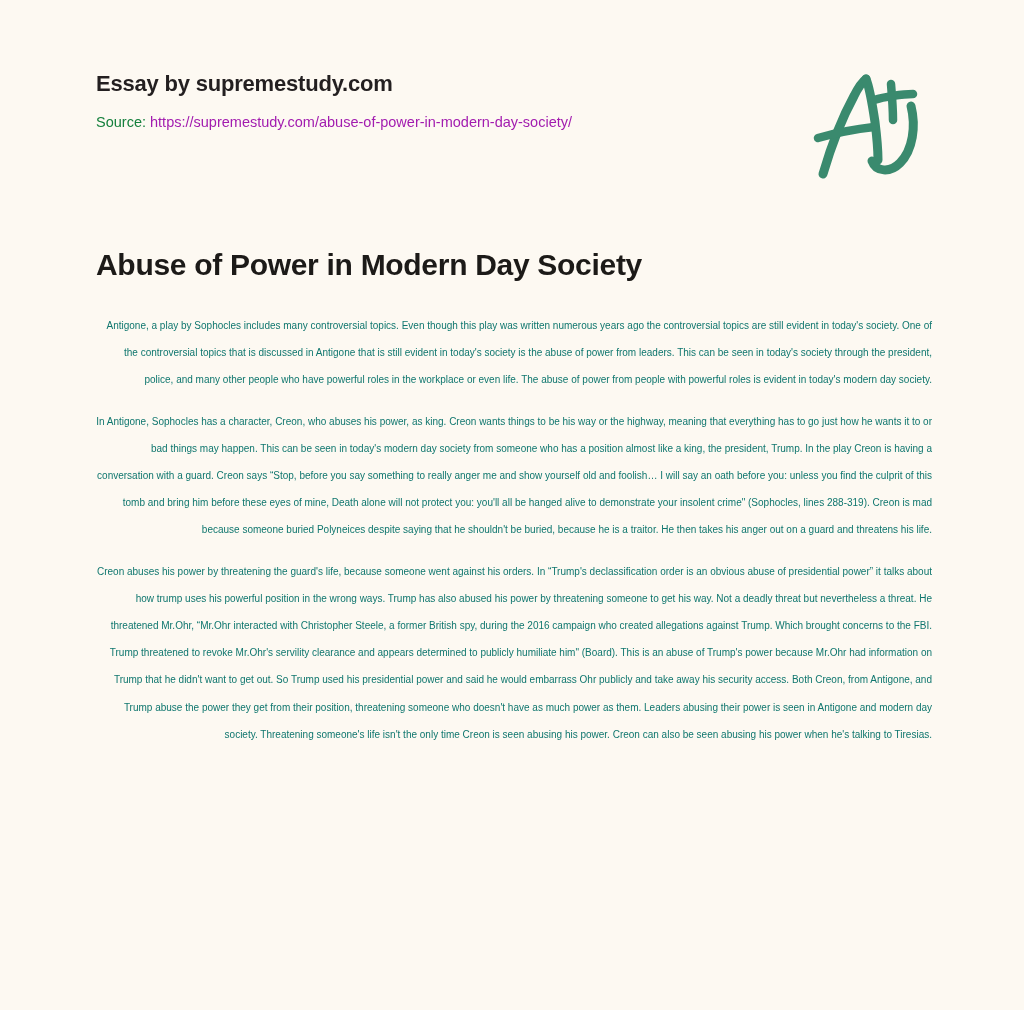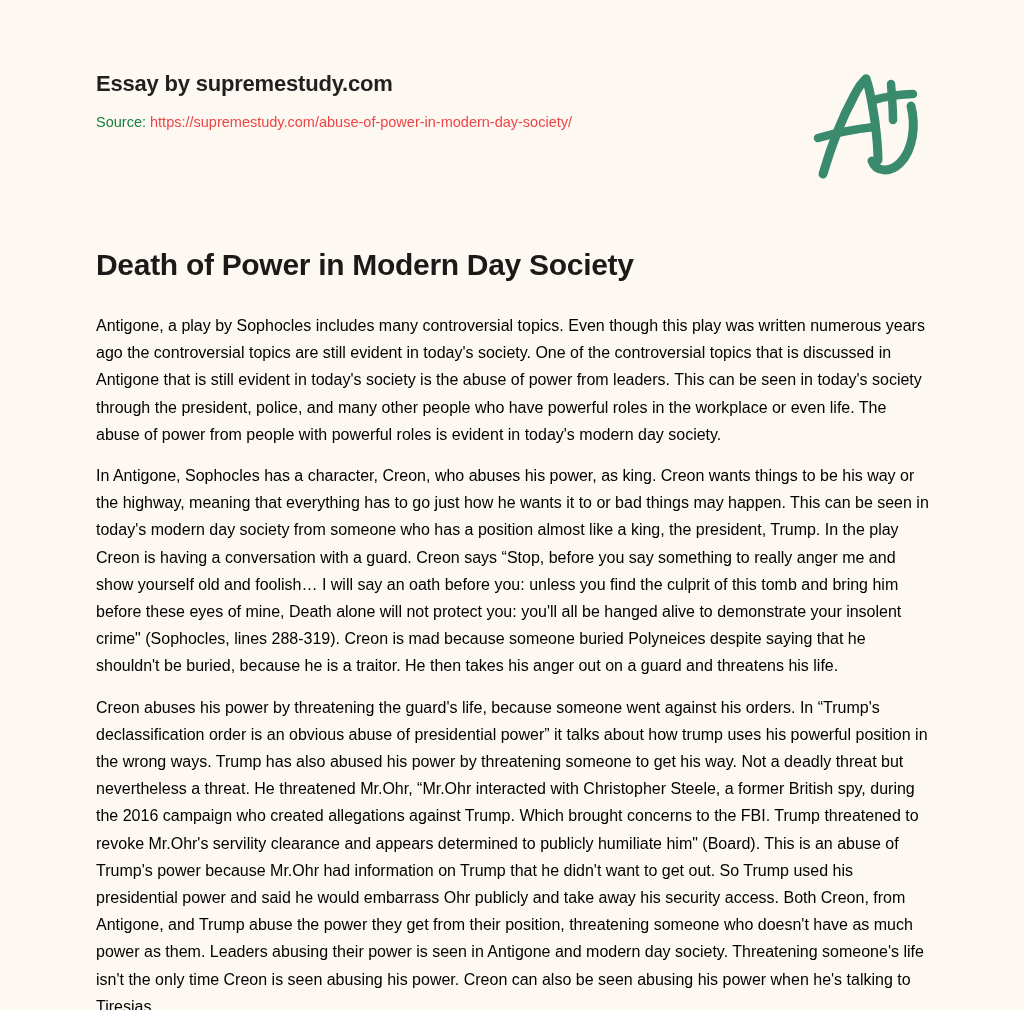--- a/index.html
+++ b/index.html
@@ -51,21 +51,21 @@
     margin: 0;
     padding-top: 14px;
     font-size: 14.5px;
     line-height: 20px;
     white-space: nowrap;
   }
   .source-label {
     color: #15803d;
   }
   .source-url {
-    color: #ef4444;
+    color: #a21caf;
     text-decoration: none;
   }
 
   
   .logo {
     position: absolute;
     left: 812px;
     top: 62px;
     width: 116px;
     height: 118px;
@@ -92,24 +92,24 @@
     letter-spacing: -0.3px;
     line-height: 38px;
   }
 
   .body-copy {
     padding-top: 28px;
   }
 
   .body-copy p {
     margin: 0 0 14px 0;
-    font-size: 16px;
+    font-size: 10px;
     line-height: 27.2px;
-    color: #000000;
-    text-align: left;
+    color: #0f766e;
+    text-align: right;
   }
   .body-copy p:last-child {
     margin-bottom: 7px;
   }
 </style>
 </head>
 <body>
 
 <div class="page">
 
@@ -139,21 +139,21 @@
           <path d="M62 38 C72 35, 90 32, 101 32" stroke-width="8.5"></path>
 
           <path d="M99 44 C104 64, 101 88, 88 101 C78 111, 64 110, 60 99" stroke-width="9"></path>
         </g>
       </svg>
     </div>
 
   </div>
 
   <div class="article">
-    <h1 class="article-title">Death of Power in Modern Day Society</h1>
+    <h1 class="article-title">Abuse of Power in Modern Day Society</h1>
 
     <div class="body-copy">
       <p>Antigone, a play by Sophocles includes many controversial topics. Even though this play was written numerous years ago the controversial topics are still evident in today's society. One of the controversial topics that is discussed in Antigone that is still evident in today's society is the abuse of power from leaders. This can be seen in today's society through the president, police, and many other people who have powerful roles in the workplace or even life. The abuse of power from people with powerful roles is evident in today's modern day society.</p>
       <p>In Antigone, Sophocles has a character, Creon, who abuses his power, as king. Creon wants things to be his way or the highway, meaning that everything has to go just how he wants it to or bad things may happen. This can be seen in today's modern day society from someone who has a position almost like a king, the president, Trump. In the play Creon is having a conversation with a guard. Creon says “Stop, before you say something to really anger me and show yourself old and foolish… I will say an oath before you: unless you find the culprit of this tomb and bring him before these eyes of mine, Death alone will not protect you: you'll all be hanged alive to demonstrate your insolent crime" (Sophocles, lines 288-319). Creon is mad because someone buried Polyneices despite saying that he shouldn't be buried, because he is a traitor. He then takes his anger out on a guard and threatens his life.</p>
       <p>Creon abuses his power by threatening the guard's life, because someone went against his orders. In “Trump's declassification order is an obvious abuse of presidential power” it talks about how trump uses his powerful position in the wrong ways. Trump has also abused his power by threatening someone to get his way. Not a deadly threat but nevertheless a threat. He threatened Mr.Ohr, “Mr.Ohr interacted with Christopher Steele, a former British spy, during the 2016 campaign who created allegations against Trump. Which brought concerns to the FBI. Trump threatened to revoke Mr.Ohr's servility clearance and appears determined to publicly humiliate him" (Board). This is an abuse of Trump's power because Mr.Ohr had information on Trump that he didn't want to get out. So Trump used his presidential power and said he would embarrass Ohr publicly and take away his security access. Both Creon, from Antigone, and Trump abuse the power they get from their position, threatening someone who doesn't have as much power as them. Leaders abusing their power is seen in Antigone and modern day society. Threatening someone's life isn't the only time Creon is seen abusing his power. Creon can also be seen abusing his power when he's talking to Tiresias.</p>
     </div>
   </div>
 
 </div>
 

